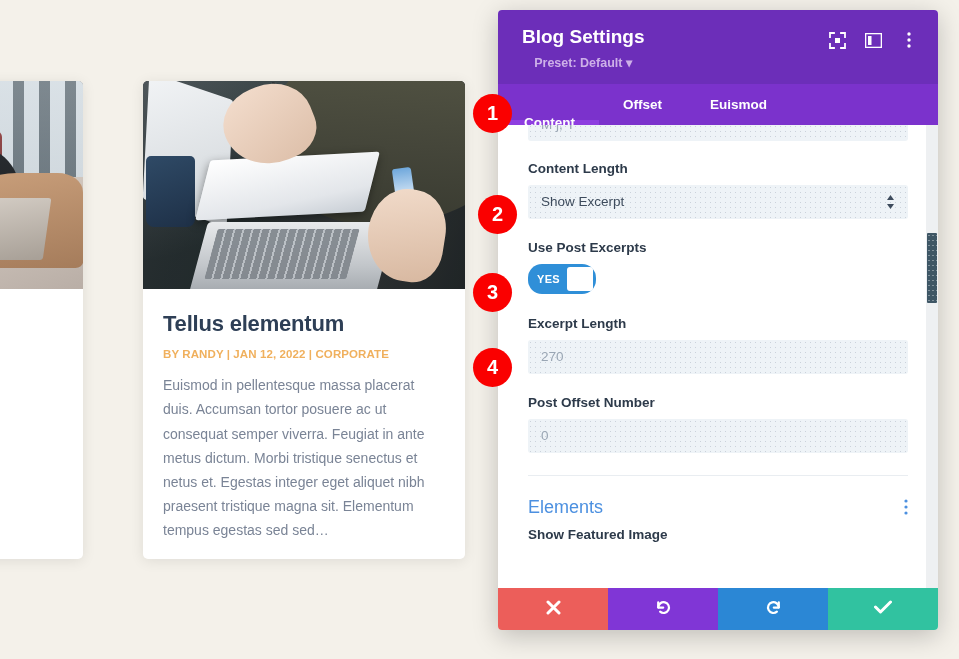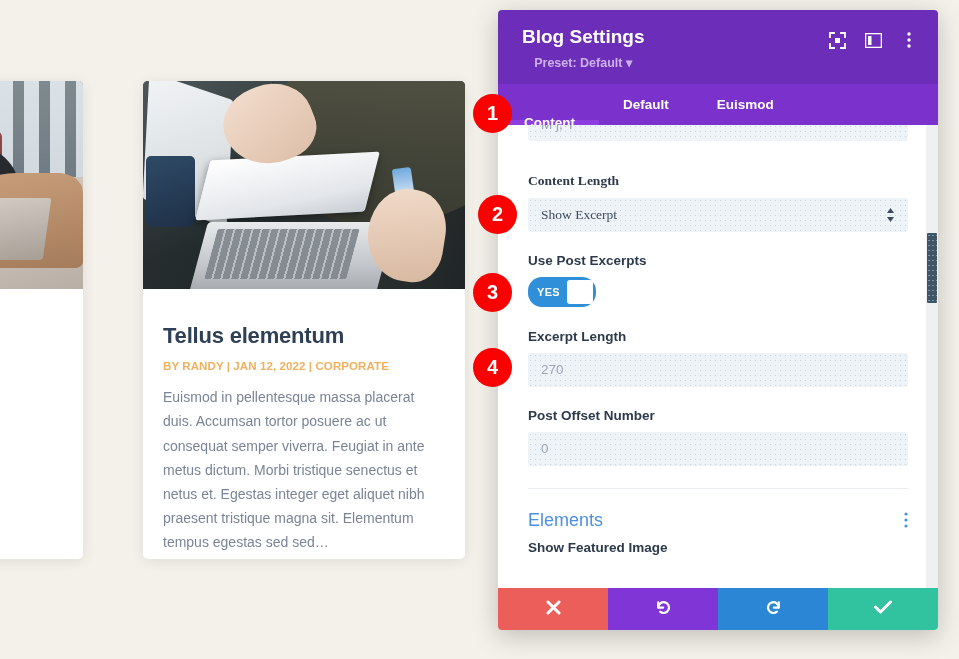--- a/index.html
+++ b/index.html
@@ -212,21 +212,21 @@
     position: absolute;
     left: 28%;
     bottom: 14%;
     width: 56%;
     height: 30%;
     background: linear-gradient(170deg, #d9d2ca 0%, #a79f96 100%);
     transform: skewX(-8deg);
     border-radius: 3px;
   }
 
-  .card-body { padding: 34px 20px 26px 20px; }
+  .card-body { padding: 22px 20px 26px 20px; }
 
   .card-title {
     font-size: 22px;
     font-weight: 700;
     color: #2e3f56;
     letter-spacing: -0.2px;
     line-height: 1.2;
   }
 
   .card-meta {
@@ -560,32 +560,32 @@
           <circle cx="2" cy="2" r="1.7" fill="#fff"></circle>
           <circle cx="2" cy="8" r="1.7" fill="#fff"></circle>
           <circle cx="2" cy="14" r="1.7" fill="#fff"></circle>
         </svg>
       </span>
     </div>
   </div>
 
   <div class="tabs">
     <div class="tab active">Content</div>
-    <div class="tab">Default</div>
+    <div class="tab">Offset</div>
     <div class="tab">Euismod</div>
   </div>
 
   <div class="panel-scroll">
     <div class="scroll-inner">
 
       <div class="field" style="margin-top:-16px;">
         <div class="field-input" style="height:32px;">M j, Y</div>
       </div>
 
-      <div class="field" style="margin-top:32px;font-family:Liberation Serif, serif;">
+      <div class="field" style="margin-top:20px;">
         <div class="field-label">Content Length</div>
         <div class="field-input select">
           <span>Show Excerpt</span>
           <span class="stepper-arrows">
             <svg width="9" height="14" viewBox="0 0 9 14">
               <path d="M4.5 0 L8 5 L1 5 Z" fill="#3d4b5c"></path>
               <path d="M4.5 14 L8 9 L1 9 Z" fill="#3d4b5c"></path>
             </svg>
           </span>
         </div>

